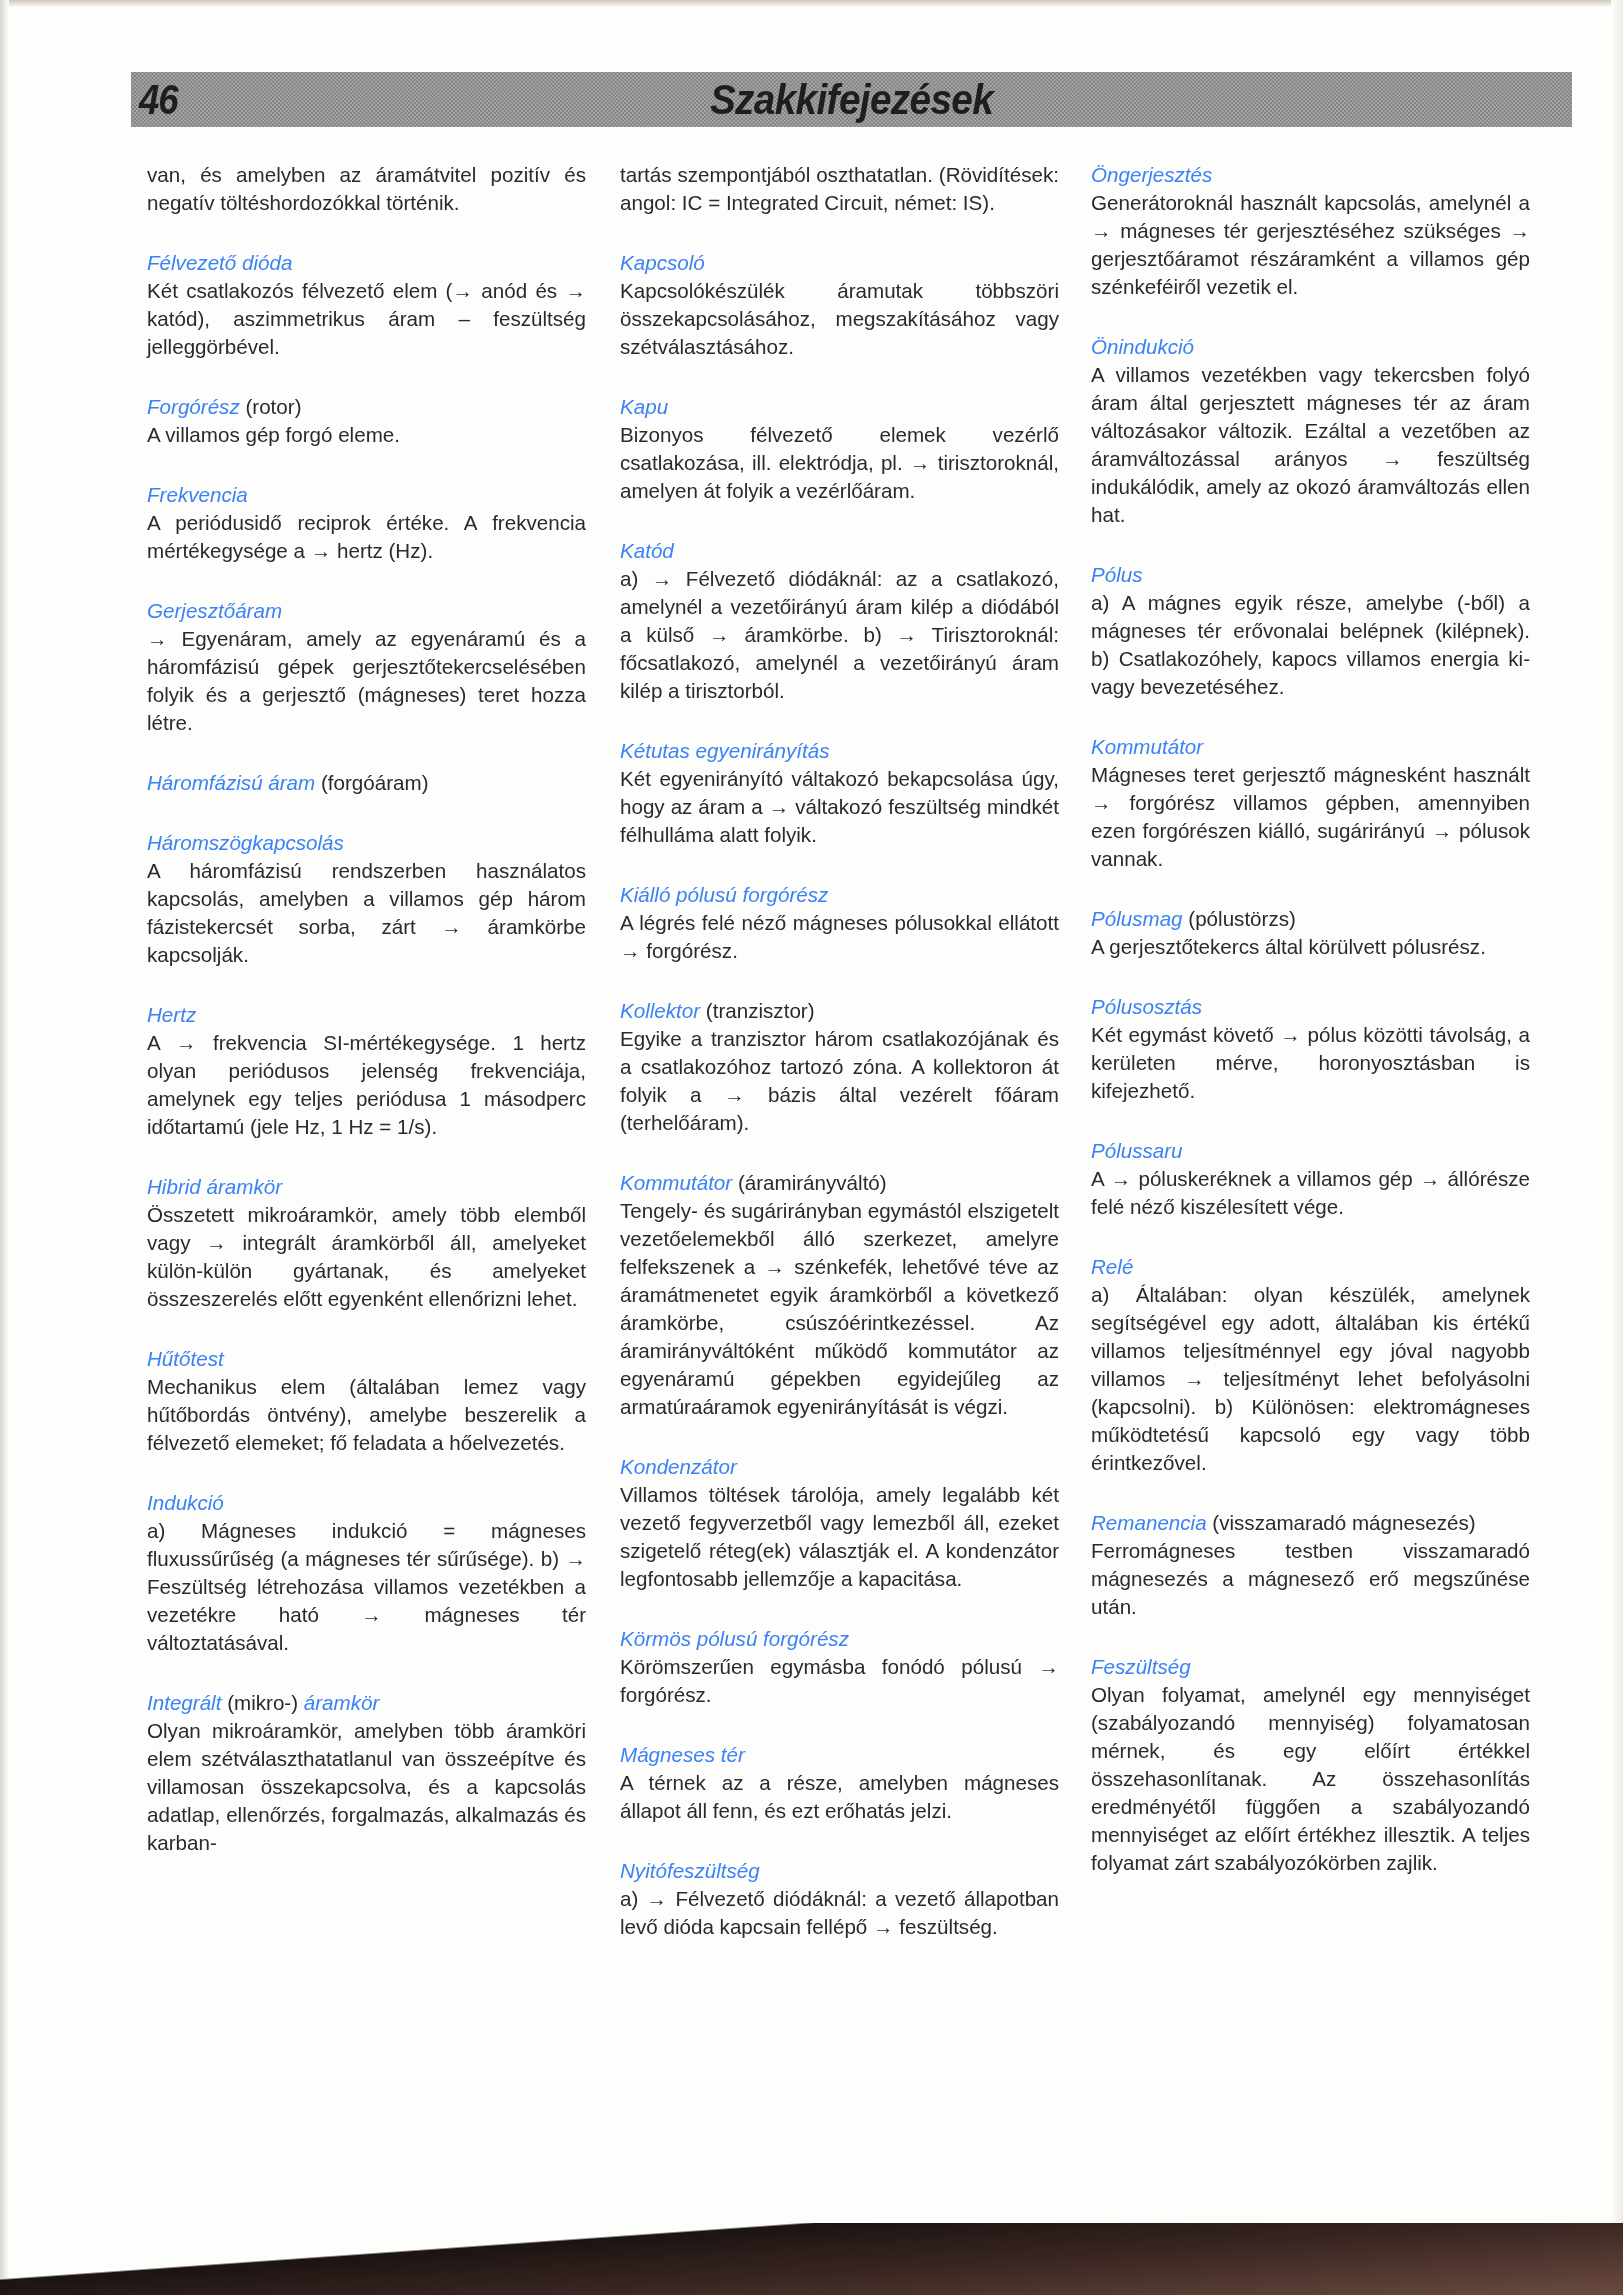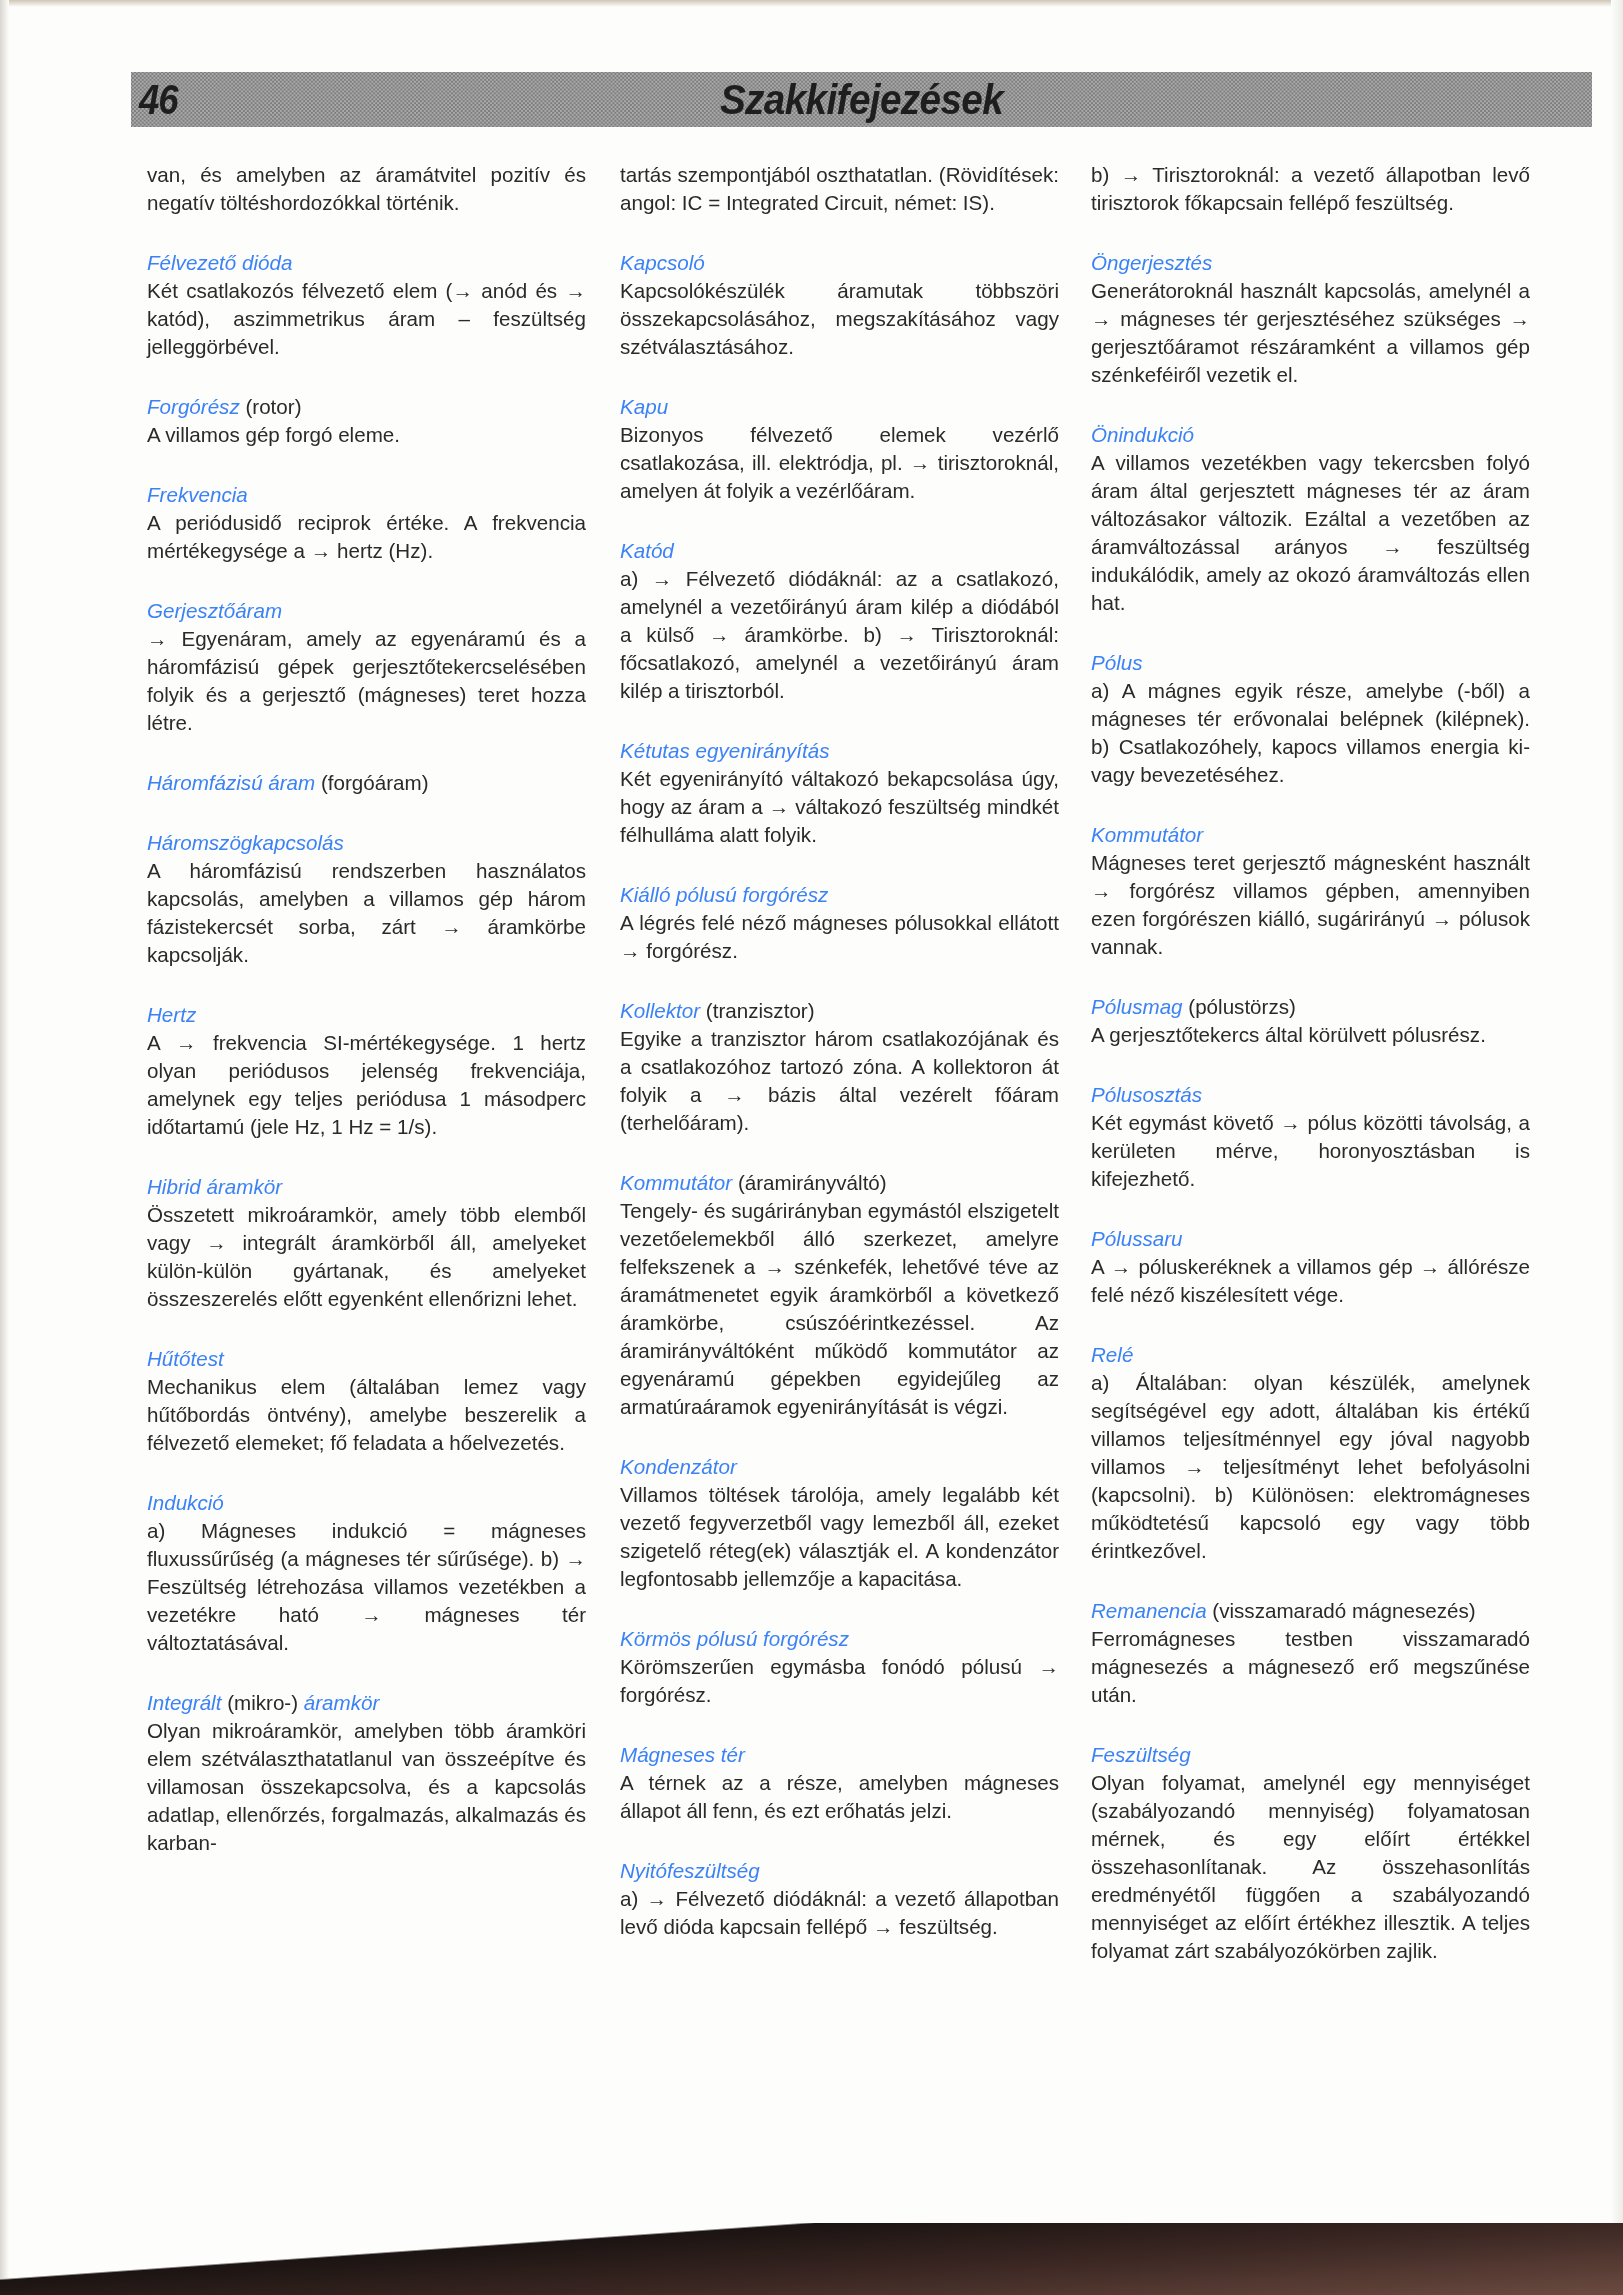--- a/index.html
+++ b/index.html
@@ -18,21 +18,20 @@
     background: linear-gradient(90deg, #fdfdfb, #ecebe6);
   }
   .header-band {
     position: absolute; left: 131px; top: 72px; width: 1441px; height: 55px;
     background-color: #9a9a9a;
     background-image:
       radial-gradient(circle, #555 38%, transparent 42%),
       radial-gradient(circle, #555 38%, transparent 42%);
     background-size: 3.9px 3.9px;
     background-position: 0 0, 2px 2px;
-    padding-left: 20px;
   }
   .header-band .bg-wash {
     position: absolute; inset: 0; background: rgba(200,200,200,0.35);
   }
   .page-number {
     position: absolute; left: 7.9px; top: 2.6px;
     font-family: "Liberation Sans", sans-serif; font-weight: bold; font-style: italic;
     font-size: 43px; color: #1e1e1e; letter-spacing: -1.3px;
     transform: scaleX(0.85); transform-origin: left center;
   }
@@ -173,23 +172,20 @@
         <div><span class="term">Mágneses tér</span></div>
         <p class="def">A térnek az a része, amelyben mágneses állapot áll fenn, és ezt erőhatás jelzi.</p>
       </div>
       <div class="entry">
         <div><span class="term">Nyitófeszültség</span></div>
         <p class="def">a) → Félvezető diódáknál: a vezető állapotban levő dióda kapcsain fellépő → feszültség.</p>
       </div>
     </div>
   <div class="column col-3">
       <div class="entry">
-        <p class="def">b) → Tirisztoroknál: a vezető állapotban levő tirisztorok főkapcsain fellépő feszültség.</p>
-      </div>
-      <div class="entry">
         <div><span class="term">Öngerjesztés</span></div>
         <p class="def">Generátoroknál használt kapcsolás, amelynél a → mágneses tér gerjesztéséhez szükséges → gerjesztőáramot részáramként a villamos gép szénkeféiről vezetik el.</p>
       </div>
       <div class="entry">
         <div><span class="term">Önindukció</span></div>
         <p class="def">A villamos vezetékben vagy tekercsben folyó áram által gerjesztett mágneses tér az áram változásakor változik. Ezáltal a vezetőben az áramváltozással arányos → feszültség indukálódik, amely az okozó áramváltozás ellen hat.</p>
       </div>
       <div class="entry">
         <div><span class="term">Pólus</span></div>
         <p class="def">a) A mágnes egyik része, amelybe (-ből) a mágneses tér erővonalai belépnek (kilépnek). b) Csatlakozóhely, kapocs villamos energia ki- vagy bevezetéséhez.</p>

